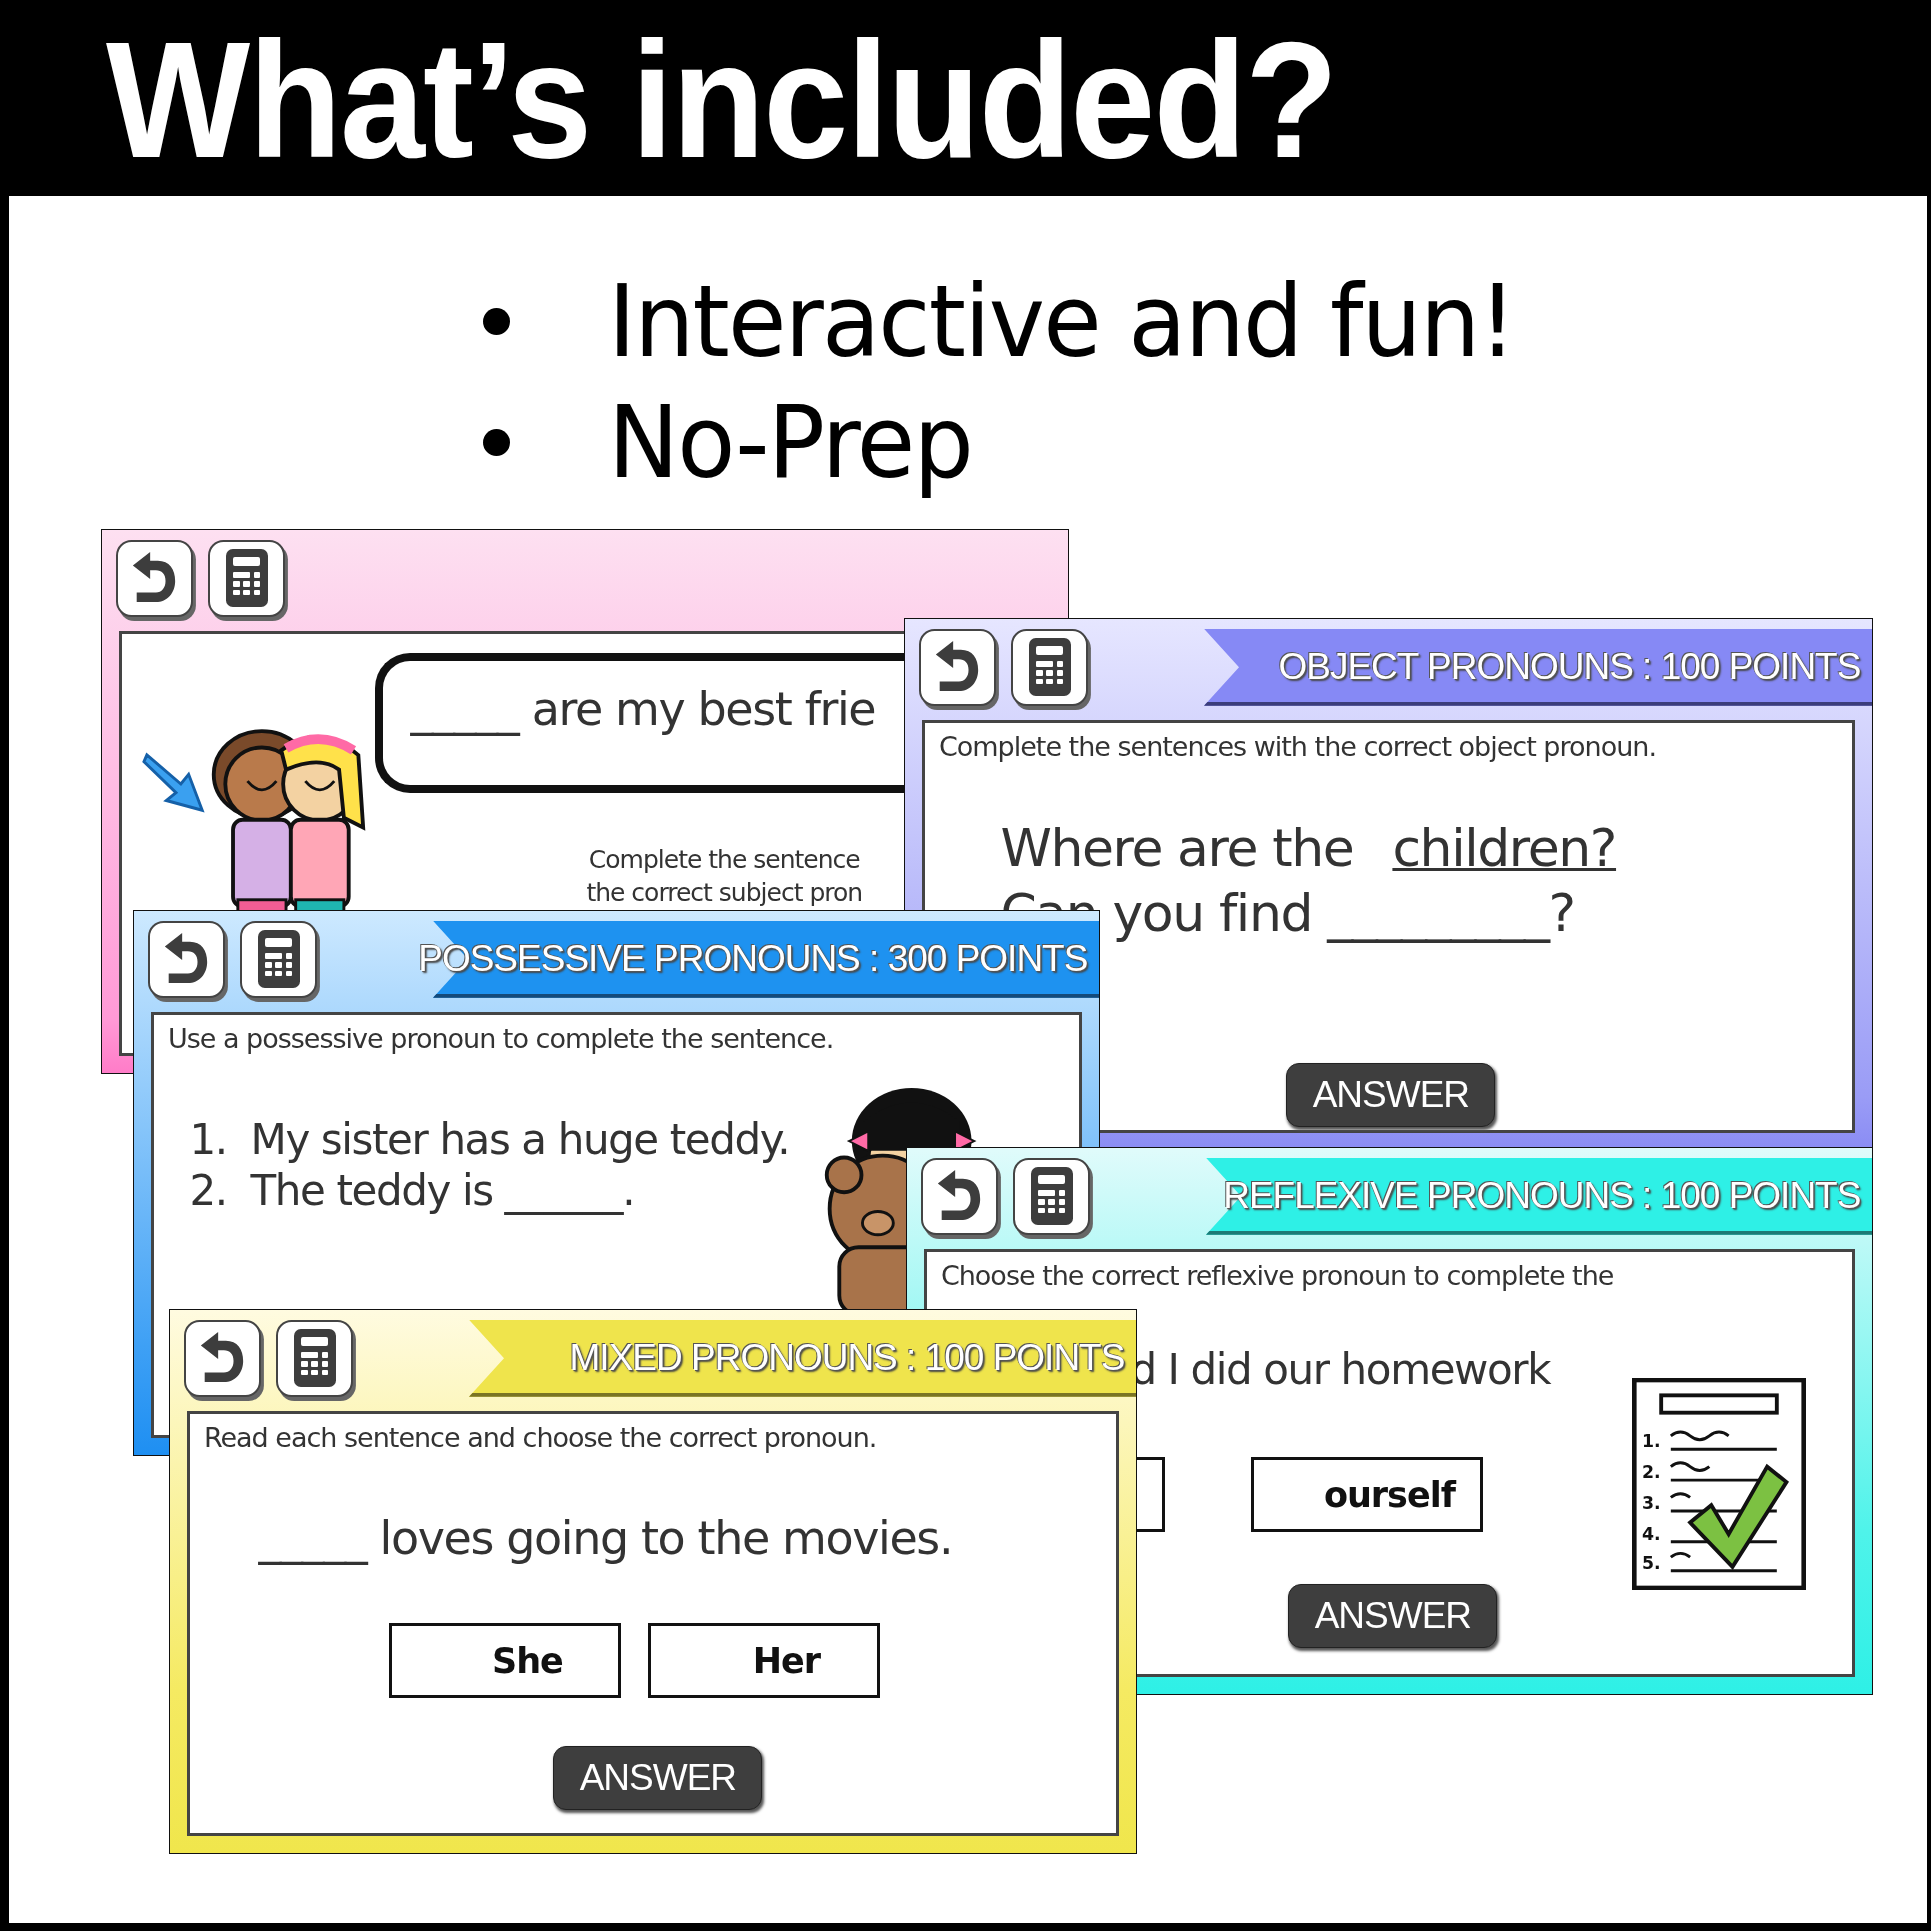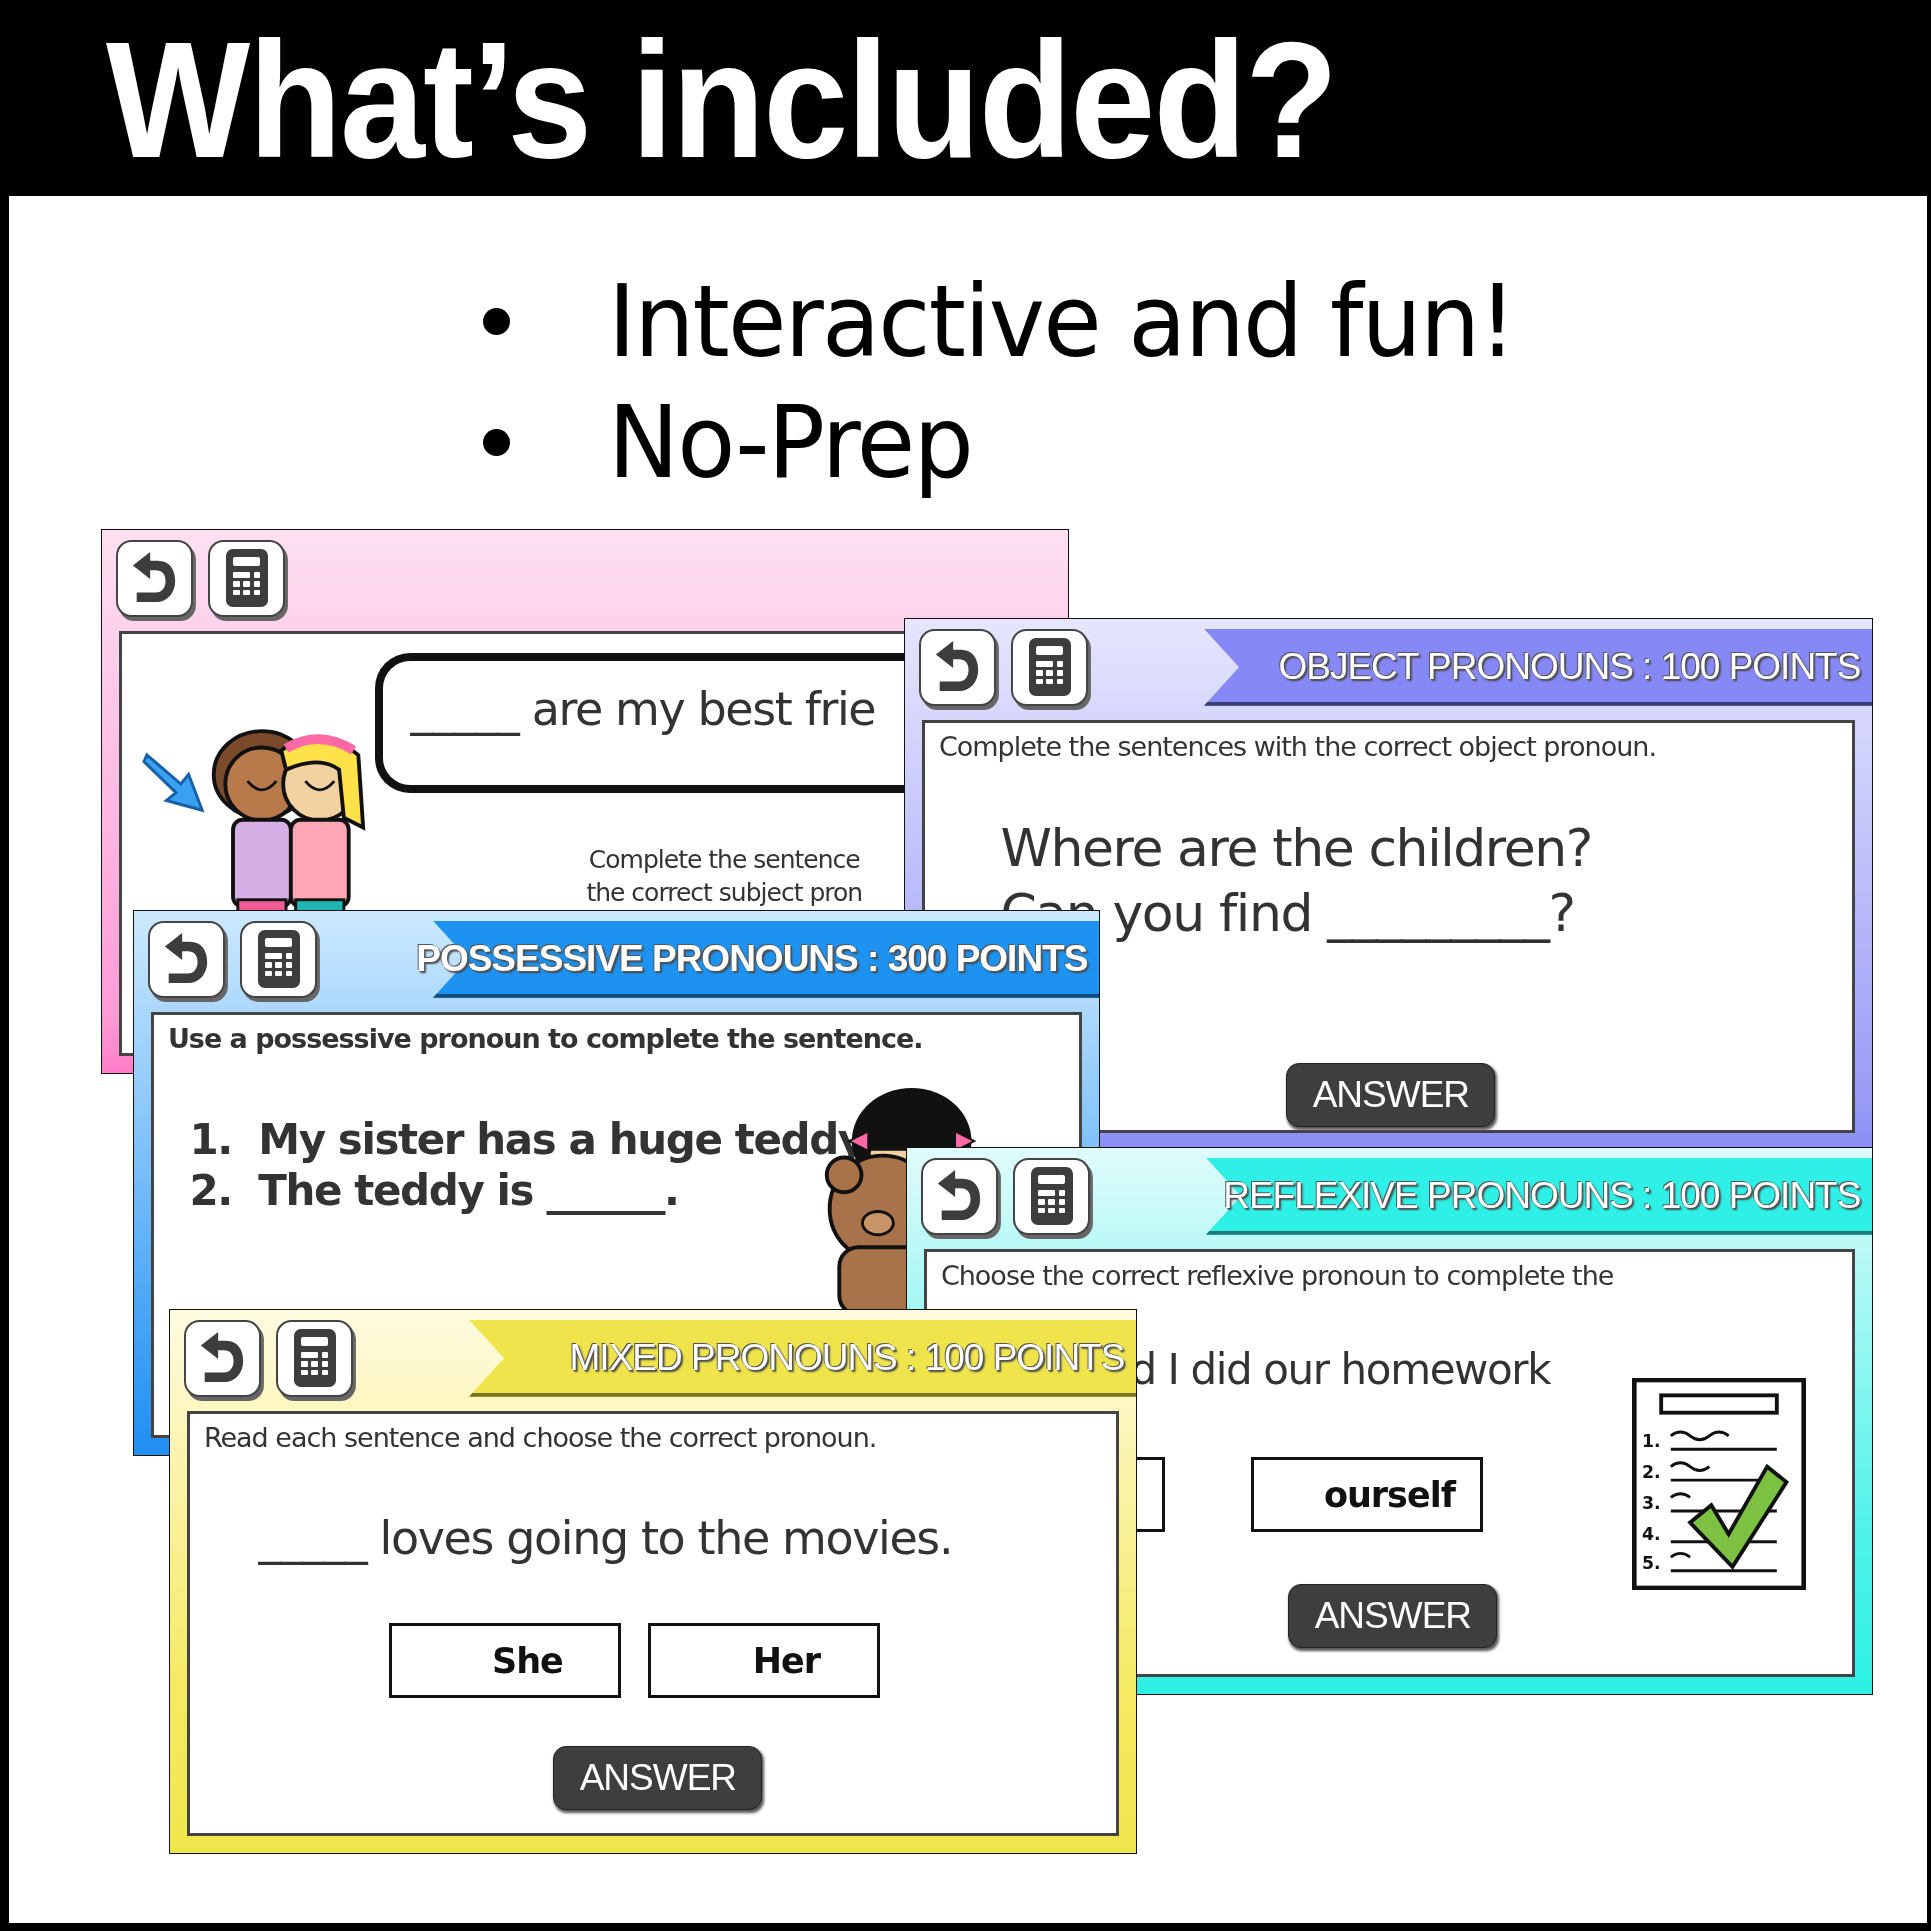--- a/index.html
+++ b/index.html
@@ -26,21 +26,21 @@
   .banner-text { position:absolute; left:54px; right:11.6px; top:0; bottom:0; display:flex; align-items:center; justify-content:flex-end; color:#fff; font-size:37px; letter-spacing:-1px; white-space:nowrap; text-shadow: -1px -1px 0 #555, 1px 1px 0 #555, 1.9px 1.9px 1.9px #444; font-family:"Liberation Sans", sans-serif; }
   .content { position:absolute; left:17.4px; right:17.4px; top:101px; bottom:17.4px; background:#fff; border:3.9px solid #444; box-sizing:border-box; }
   .instr { position:absolute; left:13.5px; top:7.7px; font-size:27px; color:#333; font-family:"DejaVu Sans", sans-serif; letter-spacing:-1px; white-space:nowrap; }
   .answer-btn { position:absolute; height:62px; width:207px; background:#3e3e3e; border:1.9px solid #222; border-radius:13px; box-shadow:1.9px 2.9px 2.9px #555; color:#fff; font-size:37px; display:flex; align-items:center; justify-content:center; letter-spacing:-1px; font-family:"Liberation Sans", sans-serif; }
   .choice { position:absolute; height:75px; width:232px; border:3.9px solid #111; box-sizing:border-box; background:#fff; font-size:35px; font-weight:bold; color:#111; display:flex; align-items:center; justify-content:center; font-family:"DejaVu Sans", sans-serif; letter-spacing:-1px;padding-left:44px; }
   .big { position:absolute; font-size:48px; color:#333; font-family:"DejaVu Sans", sans-serif; letter-spacing:-1.4px; white-space:nowrap; }
 
   
   .s-pink { left:101px; top:529px; width:968px; height:545px; background:linear-gradient(#fde0f1, #ff9ad6 90%, #ff7cc8); }
   .s-lav { left:904px; top:618px; width:969px; height:533px; background:linear-gradient(#e6e6ff, #9a9cf6 90%, #8a8cf4); }
-  .s-blue { left:133px; top:910px; width:967px; height:546px; background:linear-gradient(#cde9ff, #3ea0f5 80%, #1e8ff2);font-weight:bold; }
+  .s-blue { left:133px; top:910px; width:967px; height:546px; background:linear-gradient(#cde9ff, #3ea0f5 80%, #1e8ff2); }
   .s-cyan { left:906px; top:1147px; width:967px; height:548px; background:linear-gradient(#e0fbfb, #4ff3ea 70%, #2ef0e6); }
   .s-yel { left:169px; top:1309px; width:968px; height:545px; background:linear-gradient(#fffbe0, #f5ea62 70%, #f0e64c); }
 
   .speech { position:absolute; left:253px; top:19.3px; width:966px; height:124px; border:8.7px solid #111; border-right:none; border-radius:35px 0 0 35px; background:#fff; }
   .kids { position:absolute; left:58px; top:68px; width:241px; height:222px; }
   .arrow { position:absolute; left:19.3px; top:116px; width:68px; height:68px; }
   .girl-teddy { position:absolute; left:666px; top:68px; width:164px; height:232px; }
   .checklist { position:absolute; left:705px; top:126px; width:174px; height:212px; }
 </style>
 </head>
@@ -126,21 +126,21 @@
           <span></span>
         </div>
       </div>
   </div>
   <div class="banner">
     <div class="banner-shape" style="background:#8689f5; box-shadow:inset 0 -3.9px 0 #3b3d7a;"></div>
     <div class="banner-text">OBJECT PRONOUNS  : 100 POINTS</div>
   </div>
   <div class="content">
     <div class="instr">Complete the sentences with the correct object pronoun.</div>
-    <div class="big" style="left:75px; top:95px; font-size:52px;"><span>Where are the </span><span style="text-decoration-thickness:2.9px;">children?</span></div>
+    <div class="big" style="left:75px; top:95px; font-size:52px;"><span>Where are the </span><span style="text-decoration:underline; text-decoration-thickness:2.9px;margin-left:24px;">children?</span></div>
     <div class="big" style="left:75px; top:160px; font-size:52px;">Can you find _________?</div>
     <div class="answer-btn" style="left:361px; top:340px;">ANSWER</div>
   </div>
 </div>
 
 <div class="slide s-blue">
   <div class="tb undo">
     <svg width="50" height="56" viewBox="0 0 52 58">
         <path d="M4 16 L22 2 L22 11 L30 11 C42 11 48 20 48 32 C48 44 40 54 28 54 L8 54 L8 44 L28 44 C34 44 38 39 38 32 C38 25 34 21 28 21 L22 21 L22 30 Z" fill="#3d3d3d"></path>
       </svg>

